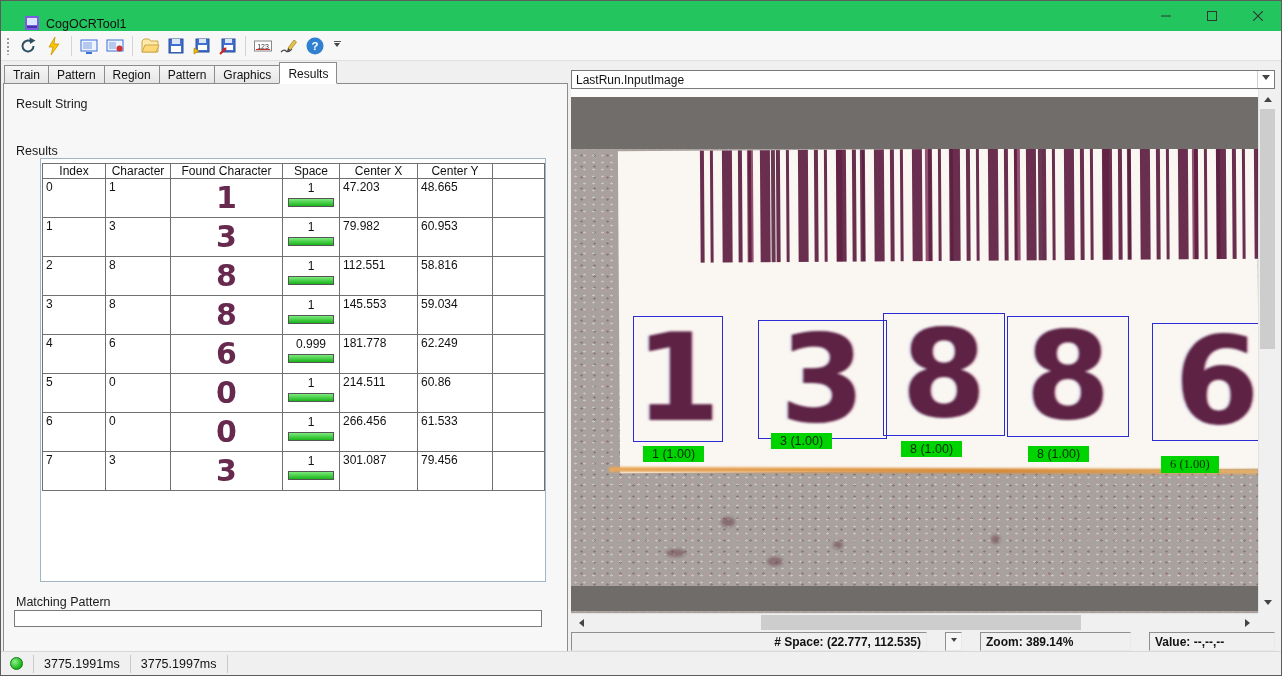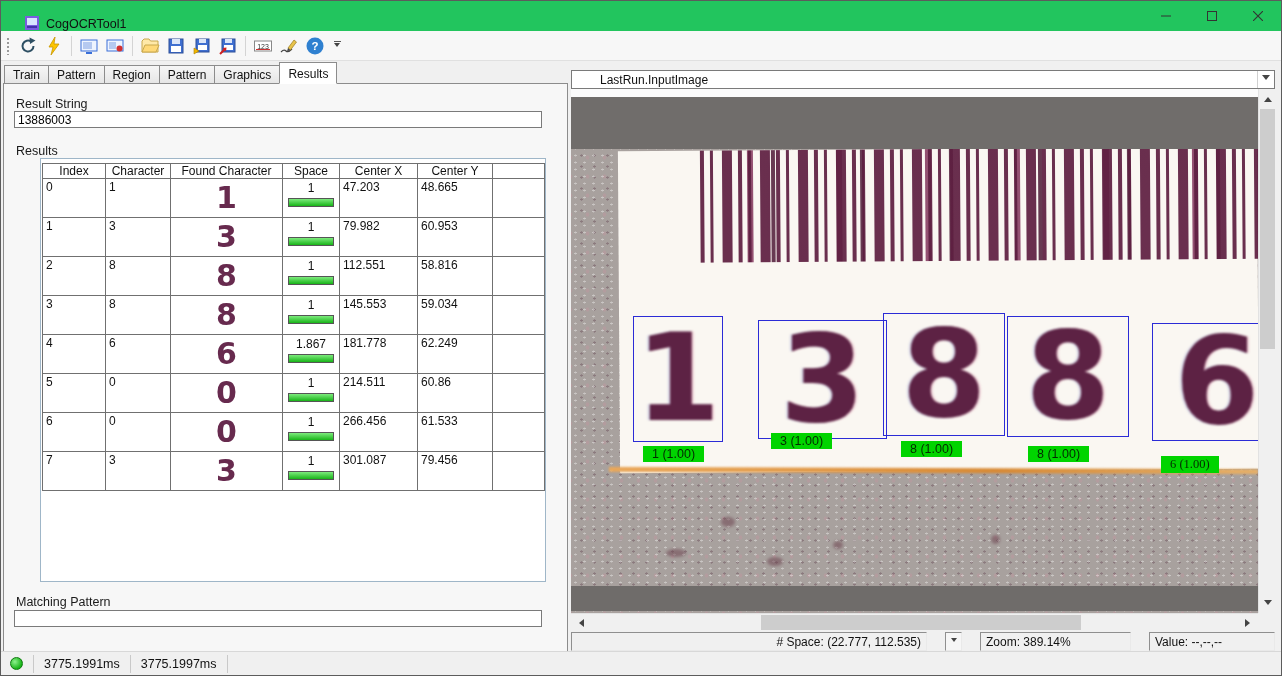--- a/index.html
+++ b/index.html
@@ -55,21 +55,21 @@
   .score-fill { width:100%; height:100%; background:linear-gradient(#7deb7d,#18b418); }
 
   
   .statusbar { position:absolute; left:0; right:0; bottom:0; height:24px; background:#f0f0f0; border-top:1px solid #d8d8d8; display:flex; align-items:center; font-size:12.5px; }
   .led { width:13px; height:13px; border-radius:50%; margin:0 10px 0 9px; background:radial-gradient(circle at 35% 35%, #8cf18c, #17b317 70%); border:1px solid #0d7a0d; }
   .sb-seg { padding:0 10px; height:18px; display:flex; align-items:center; border-right:1px solid #c9c9c9; }
   .sb-seg.first { border-left:1px solid #c9c9c9; }
 
   
   .img-combo { position:absolute; left:570px; top:69px; width:704px; height:19px; border:1px solid #7a7a7a; background:#fff; display:flex; align-items:center; }
-  .img-combo .val { flex:1; padding-left:4px; font-size:12px;margin-left:24px; }
+  .img-combo .val { flex:1; padding-left:4px; font-size:12px; }
   .combo-arrow-btn { width:17px; height:17px; display:flex; align-items:center; justify-content:center; border-left:1px solid #d0d0d0; }
 
   .viewport { position:absolute; left:570px; top:88px; width:687px; height:524px; overflow:hidden; background:#fbfbfb; }
   .noise { position:absolute; inset:0;
     background-color:#a8a19e;
     background-image:
       radial-gradient(rgba(255,255,255,.38) 1px, transparent 1.6px),
       radial-gradient(rgba(92,58,72,.38) 1px, transparent 1.6px),
       radial-gradient(rgba(198,146,158,.33) 1.5px, transparent 2.2px);
     background-size:9px 7px, 13px 11px, 17px 19px;
@@ -114,21 +114,21 @@
   .vscroll { position:absolute; left:1257px; top:88px; width:17px; height:524px; background:#f0f0f0; border-left:1px solid #e2e2e2; }
   .hscroll { position:absolute; left:570px; top:612px; width:687px; height:17px; background:#f0f0f0; border-top:1px solid #e2e2e2; }
   .scroll-btn { position:absolute; width:17px; height:17px; display:flex; align-items:center; justify-content:center; background:#f0f0f0; }
   .v-up { top:0; left:0; } .v-down { bottom:0; left:0; }
   .h-left { left:0; top:0; } .h-right { right:0; top:0; }
   .v-thumb { position:absolute; left:1px; top:20px; width:15px; height:240px; background:#cdcdcd; }
   .h-thumb { position:absolute; top:1px; left:190px; width:320px; height:15px; background:#cdcdcd; }
   .scroll-corner { position:absolute; left:1257px; top:612px; width:17px; height:17px; background:#f0f0f0; }
 
   
-  .img-status { position:absolute; left:570px; top:631px; width:704px; height:19px; display:flex; gap:18px; font-size:12px; }
+  .img-status { position:absolute; left:570px; top:631px; width:704px; height:19px; display:flex; gap:18px; font-size:12px;font-weight:bold; }
   .cell { border:1px solid; border-color:#8f8f8f #e9e9e9 #e9e9e9 #8f8f8f; background:#f0f0f0; display:flex; align-items:center; padding:0 5px; height:19px; }
   .cell-space { width:356px; justify-content:flex-end; }
   .cell-combo { width:17px; justify-content:center; padding:0; background:#f6f6f6; }
   .cell-zoom { width:151px; }
   .cell-value { flex:1; }
 
   svg text { font-family:"Liberation Sans",sans-serif; }
 </style>
 </head>
 <body>
@@ -258,21 +258,20 @@
   <div class="tab">Pattern</div>
   <div class="tab">Region</div>
   <div class="tab">Pattern</div>
   <div class="tab">Graphics</div>
   <div class="tab active">Results</div>
 </div>
 
 <div class="left-page">
 
   <div class="grp-label" style="top:13px;text-align:center;">Result String</div>
-  <input class="txtbox" style="top: 27px;" readonly="" value="13886003">
 
   <div class="grp-label" style="top:60px;">Results</div>
 
   <div class="results-box">
     <table class="grid">
       <colgroup>
         <col style="width:63px">
           <col style="width:65px">
           <col style="width:112px">
         <col style="width:57px">
@@ -346,21 +345,21 @@
           </td>
           <td>145.553</td>
           <td>59.034</td>
           <td></td>
         </tr>
         <tr>
           <td>4</td>
           <td>6</td>
           <td class="c-found">6</td>
           <td class="c-score">
-            <div class="score-val">1.867</div>
+            <div class="score-val">0.999</div>
             <div class="score-bar">
                 <div class="score-fill"></div>
               </div>
           </td>
           <td>181.778</td>
           <td>62.249</td>
           <td></td>
         </tr>
         <tr>
           <td>5</td>

